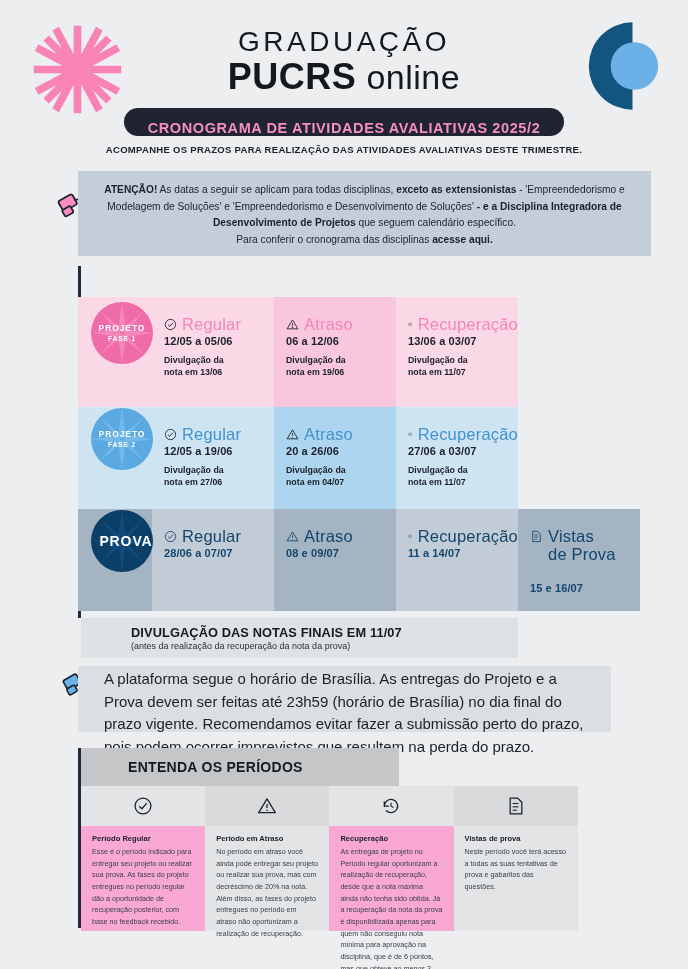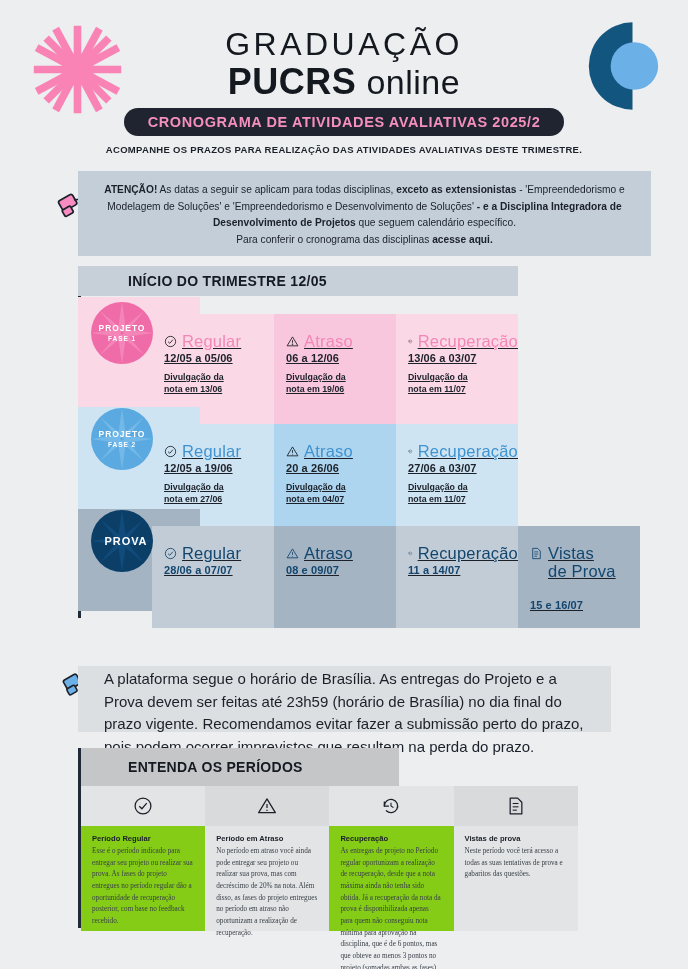--- a/index.html
+++ b/index.html
@@ -13,31 +13,31 @@
   }
   .page{position:relative;width:688px;height:969px;}
 
   
   .header{position:relative;height:168px;}
   .burst{position:absolute;left:30px;top:22px;width:95px;height:95px;}
   .logo-right{position:absolute;left:585px;top:20px;width:95px;height:92px;}
 
   .brand{position:absolute;left:0;right:0;top:26px;text-align:center;}
   .brand-line1{
-    font-size:32px;letter-spacing:3.5px;font-weight:400;color:#14181f;
+    font-size:28px;letter-spacing:3.5px;font-weight:400;color:#14181f;
     font-family:"Liberation Sans", sans-serif;
   }
   .brand-line2{margin-top:-2px;display:flex;justify-content:center;align-items:baseline;gap:10px;}
   .brand-pucrs{font-size:36px;font-weight:bold;letter-spacing:0.5px;color:#14181f;}
   .brand-online{font-size:34px;font-weight:300;letter-spacing:0.5px;color:#14181f;}
 
   .badge{
     position:absolute;left:124px;top:108px;width:440px;height:28px;
     background:#1f2430;border-radius:16px;
-    display:flex;align-items:center;justify-content:center;
+    display:flex;align-items:flex-end;justify-content:center;
   }
   .badge span{
     color:#f58fbd;font-weight:bold;font-size:14.5px;letter-spacing:0.6px;
   }
   .subhead{
     position:absolute;left:0;right:0;top:144px;text-align:center;
     font-size:9.5px;font-weight:bold;letter-spacing:0.3px;color:#1b2029;
   }
 
   
@@ -53,22 +53,22 @@
 
   .tl-head{
     position:absolute;left:78px;top:266px;width:440px;height:30px;
     background:#c7d0d9;display:flex;align-items:center;
   }
   .tl-head span{margin-left:50px;font-size:14px;font-weight:bold;letter-spacing:0.3px;color:#141922;}
 
   .row{position:absolute;left:78px;}
   .row .band{position:absolute;left:0;top:0;height:100%;}
   .cell{
-    position:absolute;top:17px;height:100%;
-    box-sizing:border-box;padding:18px 0 6px 12px;text-decoration:underline;
+    position:absolute;top:0;height:100%;
+    box-sizing:border-box;padding:18px 0 6px 12px;
   }
   .cell .ttl{display:flex;align-items:center;gap:5px;}
   .cell .ttl .label{font-size:16.5px;font-weight:400;letter-spacing:0.2px;}
   .cell .dates{font-size:11px;font-weight:bold;color:#1b2029;margin-top:1px;letter-spacing:0.1px;}
   .cell .note{font-size:8.8px;font-weight:bold;color:#1b2029;margin-top:7px;line-height:1.42;}
   .ico{width:13px;height:13px;display:block;}
 
   
   .r1{top:297px;height:110px;width:440px;}
   .r1 .c-a{background:#f9c7dd;}
@@ -109,27 +109,27 @@
 
   
   .ent-line{position:absolute;left:78px;top:748px;width:3px;height:180px;background:#1f2a38;}
   .ent-head{position:absolute;left:81px;top:748px;width:318px;height:38px;background:#c4c6c7;
             display:flex;align-items:center;}
   .ent-head span{margin-left:47px;font-size:14px;font-weight:bold;letter-spacing:0.3px;color:#141922;}
 
   .ent-cols{position:absolute;left:81px;top:786px;width:497px;height:145px;display:flex;}
   .ent-col{width:124.2px;position:relative;}
   .ent-col.alt{background:#e2e4e5;}
-  .ent-col.plain{background:#84cc16;}
+  .ent-col.plain{background:#f9a8d4;}
   .ent-icon{height:40px;display:flex;align-items:center;justify-content:center;}
   .ent-col.alt .ent-icon{background:#d8dadb;}
   .ent-col.plain .ent-icon{background:#e2e4e5;}
   .ent-body{padding:8px 11px 0 11px;}
   .ent-title{font-size:7.6px;font-weight:bold;color:#1b2029;margin-bottom:3px;}
-  .ent-text{font-size:7.2px;line-height:1.62;color:#3a4149;font-family:Liberation Serif, serif;}
+  .ent-text{font-size:7.2px;line-height:1.62;color:#3a4149;}
 </style>
 </head>
 <body>
 
 <div class="page">
 
   <div class="header">
 
     <svg class="burst" viewBox="0 0 100 100">
       <g stroke="#f983b5" stroke-width="8" stroke-linecap="butt">
@@ -175,23 +175,20 @@
 
   <div class="attn-wrap">
     <div class="attn-text">
       <b>ATENÇÃO!</b><span> As datas a seguir se aplicam para todas disciplinas, </span><b>exceto as extensionistas</b><span> - 'Empreendedorismo e Modelagem de Soluções' e 'Empreendedorismo e Desenvolvimento de Soluções' </span><b>- e a Disciplina Integradora de Desenvolvimento de Projetos</b><span> que seguem calendário específico.</span><br>
       <span>Para conferir o cronograma das disciplinas </span><b>acesse aqui.</b>
     </div>
   </div>
 
   <div class="tl-line"></div>
 
-  <div class="tl-head">
-    <span>INÍCIO DO TRIMESTRE 12/05</span>
-  </div>
 
   <div class="row r1" id="row1">
     <div class="band c-b" style="left:0;width:122px;"></div>
     <div class="cell c-b" style="left:74px;width:122px;">
       <div class="ttl">
         <svg class="ico" viewBox="0 0 24 24" fill="none">
           <circle cx="12" cy="12" r="9.5" stroke="#1b2029" stroke-width="1.6"></circle>
           <polyline points="7.5,12.3 10.7,15.3 16.5,8.6" stroke="#1b2029" stroke-width="1.6" fill="none"></polyline>
         </svg>
         <span class="label">Regular</span>
@@ -355,24 +352,28 @@
           <polygon points="31,0 35,28 27,28"></polygon>
             <polygon points="31,62 35,34 27,34"></polygon>
           <polygon points="0,31 28,35 28,27"></polygon>
             <polygon points="62,31 34,35 34,27"></polygon>
           <polygon points="9,9 32,28 28,32"></polygon>
             <polygon points="53,53 30,34 34,30"></polygon>
           <polygon points="53,9 34,32 30,28"></polygon>
             <polygon points="9,53 28,30 32,34"></polygon>
         </g>
       </svg>
-      <div class="n1" style="position:relative;font-size:11px;margin-left:8px;">PROVA</div>
-    </div>
-  </div>
-
+      <div class="n1" style="position:relative;font-size:14px;margin-left:8px;">PROVA</div>
+    </div>
+  </div>
+
+  <div class="finalbar">
+    <div class="t1">DIVULGAÇÃO DAS NOTAS FINAIS EM 11/07</div>
+    <div class="t2">(antes da realização da recuperação da nota da prova)</div>
+  </div>
 
   <svg class="pin-blue" viewBox="0 0 32 32">
     <g transform="rotate(-30 16 16)">
       <rect x="7" y="5" width="15" height="11" rx="2" fill="#6cb0e8" stroke="#1b2029" stroke-width="1.6"></rect>
       <line x1="21" y1="11" x2="29" y2="15" stroke="#1b2029" stroke-width="1.6"></line>
       <rect x="6" y="14" width="9" height="7" rx="1.5" fill="#6cb0e8" stroke="#1b2029" stroke-width="1.6"></rect>
     </g>
   </svg>
 
   <div class="hor">

